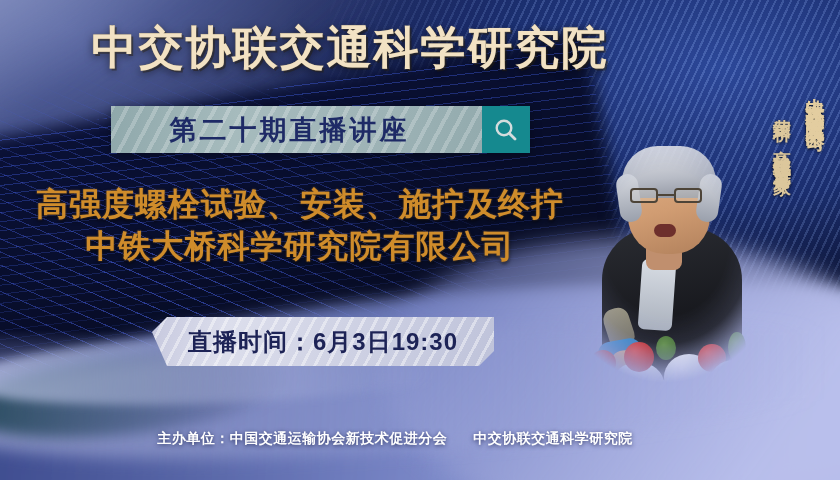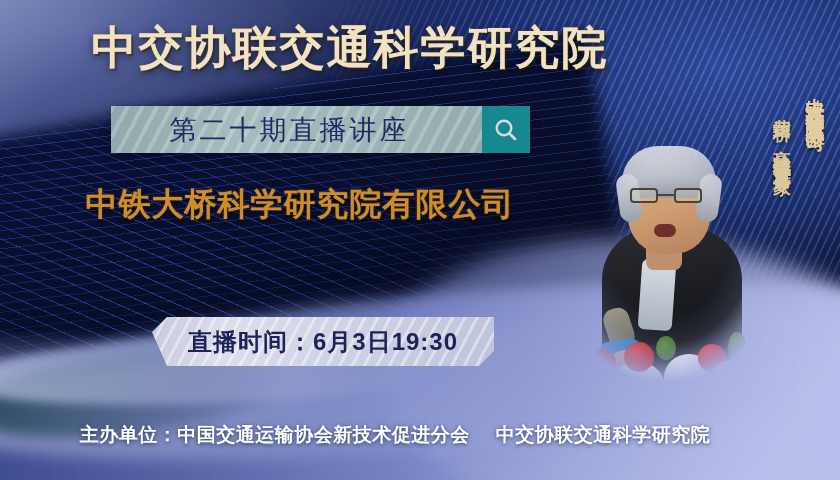--- a/index.html
+++ b/index.html
@@ -151,21 +151,21 @@
     box-shadow:0 2px 10px rgba(0,0,0,.35);
   }
   .subbar::after{
     content:"";position:absolute;inset:0;pointer-events:none;
     background:repeating-linear-gradient(118deg,
       rgba(255,255,255,.22) 0px, rgba(255,255,255,.22) 4px,
       rgba(255,255,255,0) 4px, rgba(255,255,255,0) 13px);
   }
   .subbar-text{
     flex:1;display:flex;align-items:center;justify-content:center;
-    font-size:27px;font-weight:normal;color:#1e2a66;letter-spacing:3px;
+    font-size:27px;font-weight:bold;color:#1e2a66;letter-spacing:3px;
     padding-right:14px;position:relative;z-index:2;
   }
   .search-box{
     width:48px;background:#15898f;display:flex;align-items:center;justify-content:center;
     position:relative;z-index:2;flex:0 0 48px;
   }
 
   
   .main-title{
     position:absolute;left:0;top:184px;width:600px;
@@ -201,21 +201,21 @@
     font-weight:bold;color:#e3cda0;letter-spacing:3px;
     text-shadow:0 1px 3px rgba(0,0,0,.6);
     white-space:nowrap;
   }
   .v-org{right:12px;top:82px;font-size:19px;}
   .v-person{right:46px;top:104px;font-size:18px;color:#dcc79c;}
 
   
   .footer{
     position:absolute;left:0;bottom:32px;width:790px;text-align:center;
-    font-size:19px;font-weight:bold;color:#ffffff;letter-spacing:.5px;
+    font-size:14px;font-weight:bold;color:#ffffff;letter-spacing:.5px;
     text-shadow:0 1px 4px rgba(20,26,70,.75);
   }
   .footer .gap{display:inline-block;width:26px;}
 </style>
 </head>
 <body>
 
 <div class="poster">
 
   <div class="bg-base"></div>
@@ -271,20 +271,21 @@
     <div class="subbar-text">第二十期直播讲座</div>
     <div class="search-box">
       <svg width="26" height="26" viewBox="0 0 26 26">
         <circle cx="11" cy="11" r="7.3" fill="none" stroke="#d4dcdd" stroke-width="2.4"></circle>
         <line x1="16.2" y1="16.2" x2="22" y2="22" stroke="#d4dcdd" stroke-width="2.8" stroke-linecap="round"></line>
       </svg>
     </div>
   </div>
 
   <div class="main-title">
+    <span class="l1">高强度螺栓试验、安装、施拧及终拧</span>
     <span class="l2">中铁大桥科学研究院有限公司</span>
   </div>
 
   <div class="time-badge">
     <span>直播时间：6月3日19:30</span>
   </div>
 
   <div class="vtext v-org">中铁大桥科学研究院有限公司</div>
   <div class="vtext v-person">黄绍桥  高栓试验研究首席专家</div>
 

